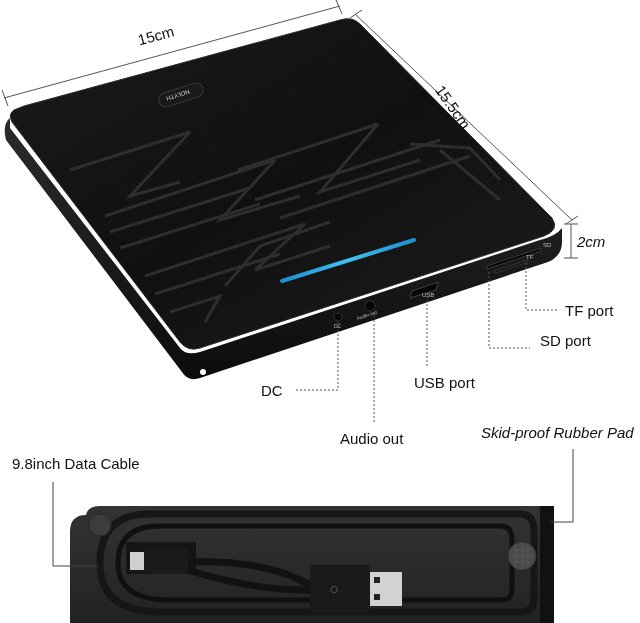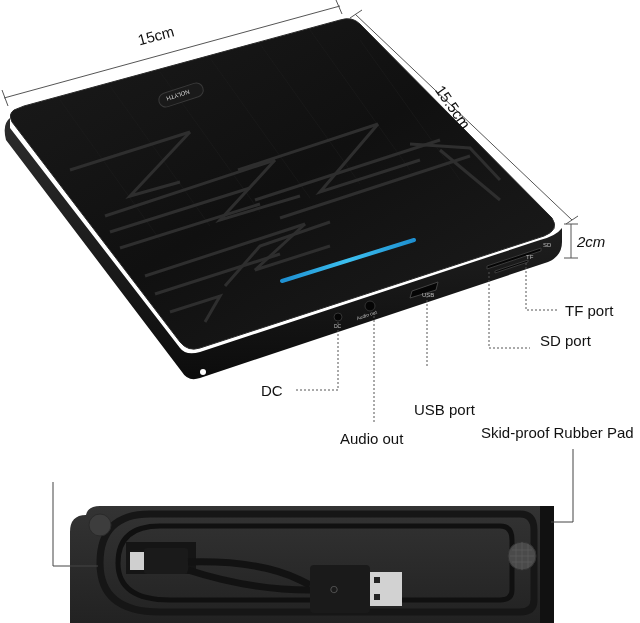--- a/index.html
+++ b/index.html
@@ -147,23 +147,24 @@
   </svg>
 
   <div class="lbl" style="left:136px; top:32px; transform: rotate(-15deg); transform-origin:left top;">15cm</div>
   <div class="lbl" style="left:446px; top:82px; transform: rotate(55deg); transform-origin:left top;">15.5cm</div>
   <div class="lbl" style="left:577px; top:233px;font-style:italic;">2cm</div>
 
   <div class="lbl lbl-sm" style="left:166px; top:92px; font-size:6px; color:#ddd; transform: rotate(162deg); transform-origin:center;">NOLYTH</div>
 
   <div class="lbl" style="left:261px; top:382px;">DC</div>
   <div class="lbl" style="left:340px; top:430px;">Audio out</div>
-  <div class="lbl" style="left:414px; top:374px;margin-top:27px;">USB port</div>
+  <div class="lbl" style="left:414px; top:374px;">USB port</div>
   <div class="lbl" style="left:540px; top:332px;">SD port</div>
   <div class="lbl" style="left:565px; top:302px;text-align:right;">TF port</div>
-  <div class="lbl" style="left:481px; top:424px;">Skid-proof Rubber Pad</div>
+  <div class="lbl" style="left:12px; top:455px;">9.8inch Data Cable</div>
+  <div class="lbl" style="left:481px; top:424px;font-style:italic;">Skid-proof Rubber Pad</div>
 
   <div class="lbl" style="left:422px; top:292px; font-size:6px; color:#bbb;">USB</div>
   <div class="lbl" style="left:543px; top:242px; font-size:6px; color:#bbb;">SD</div>
   <div class="lbl" style="left:526px; top:254px; font-size:6px; color:#bbb;">TF</div>
   <div class="lbl" style="left:356px; top:312px; font-size:5px; color:#bbb; transform: rotate(-18deg);">Audio out</div>
   <div class="lbl" style="left:334px; top:323px; font-size:5px; color:#bbb;">DC</div>
 </div>
 
 </body></html>

